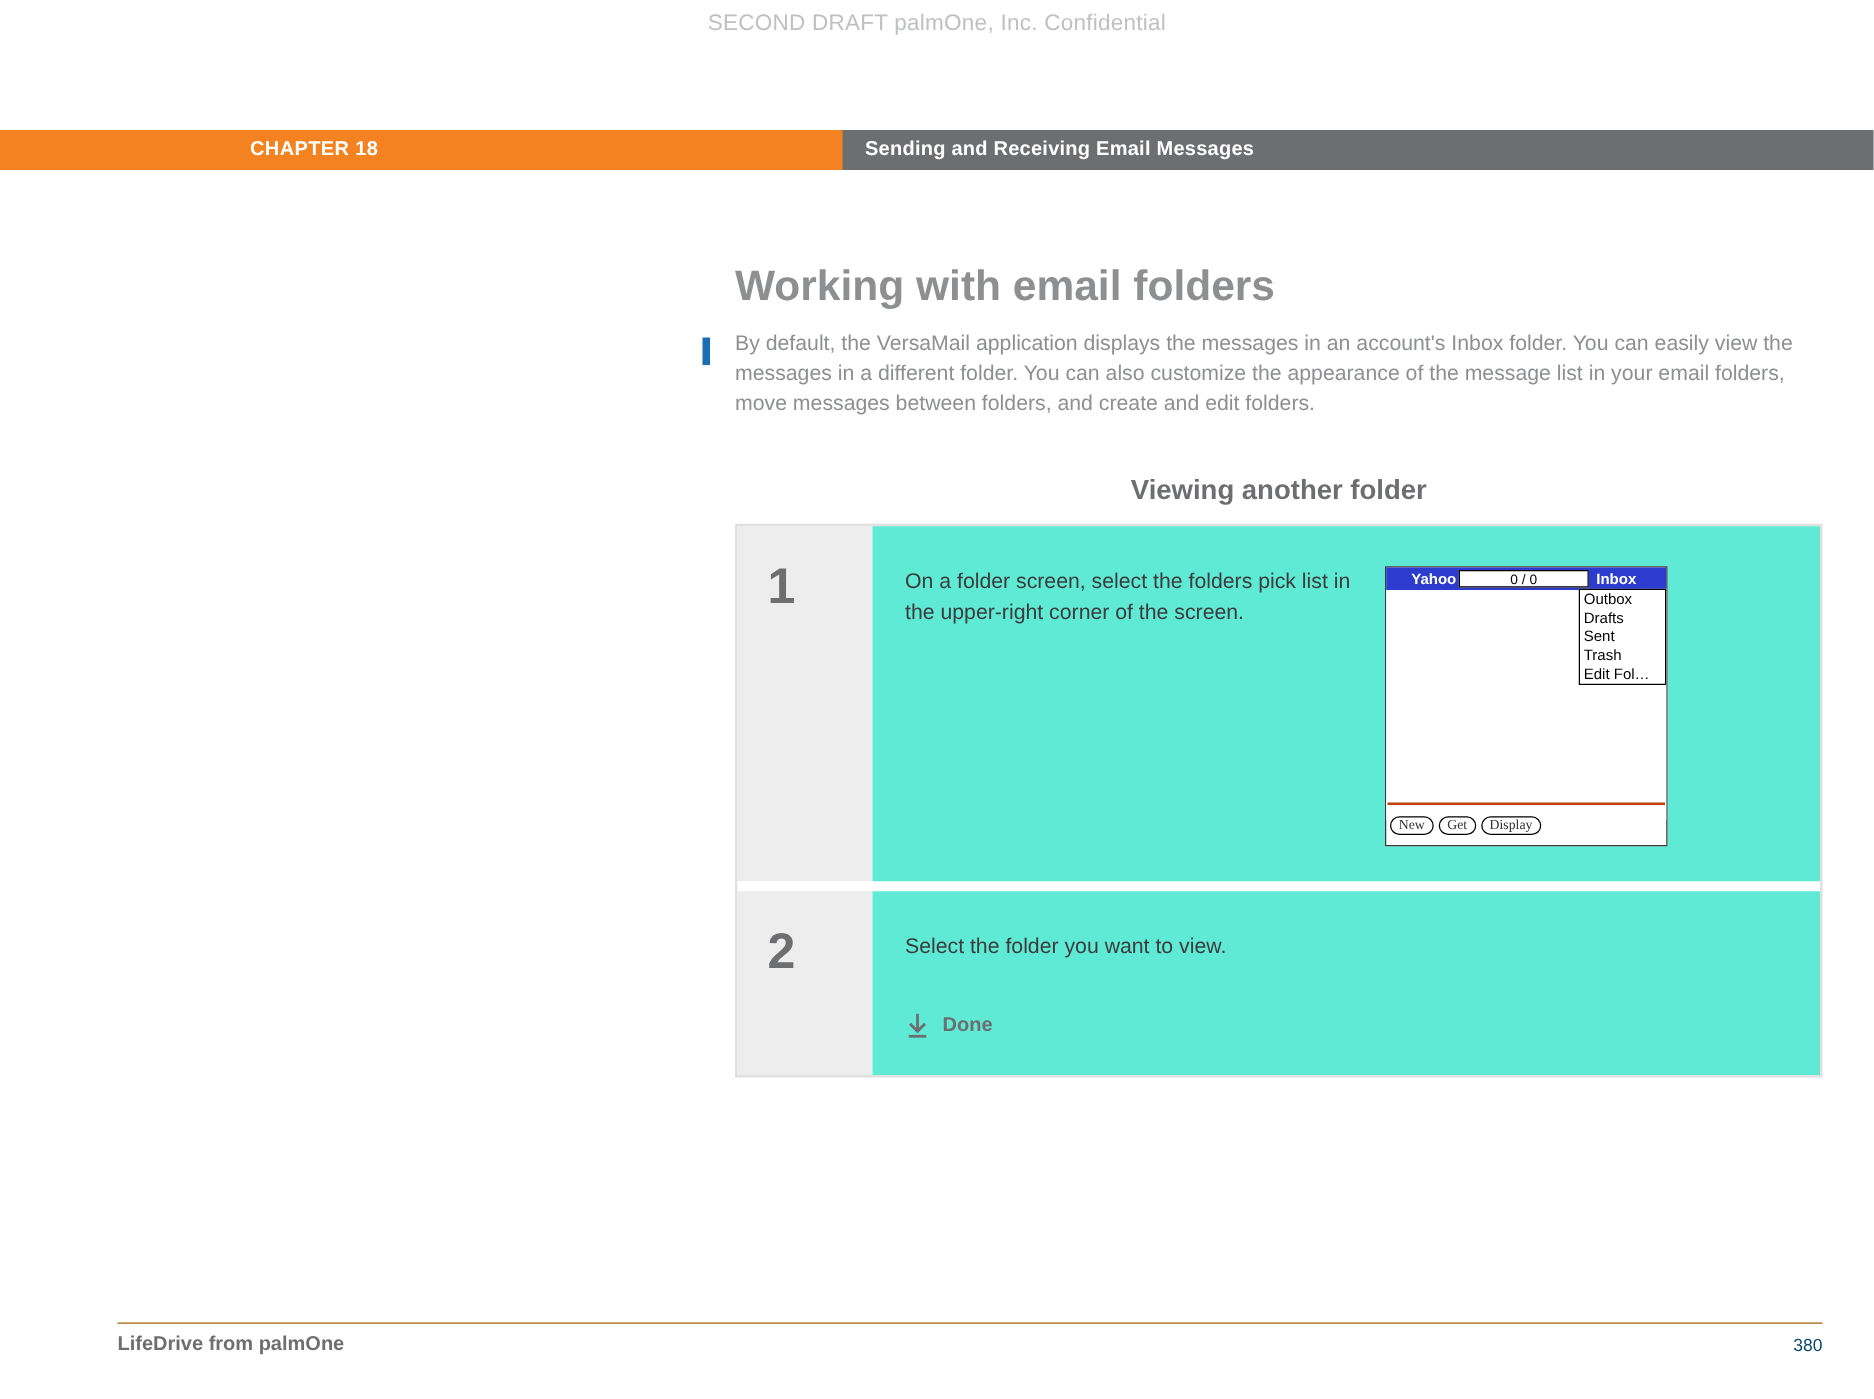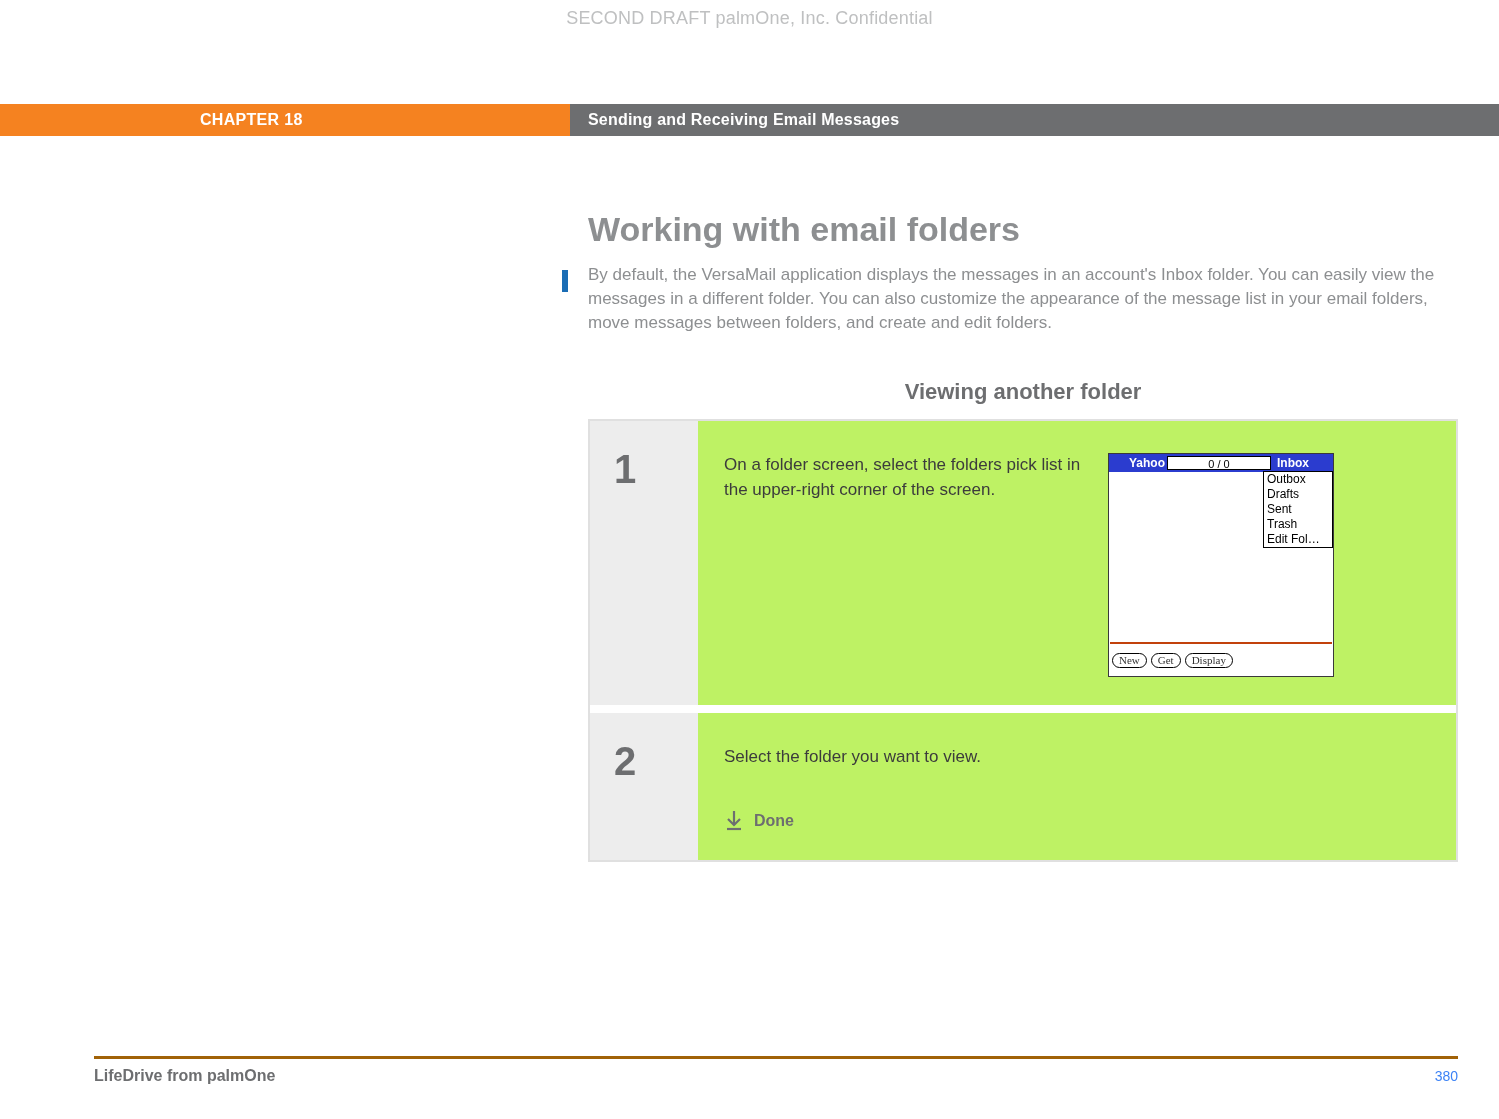--- a/index.html
+++ b/index.html
@@ -21,21 +21,21 @@
     position: absolute;
     top: 104px;
     left: 0;
     width: 1499px;
     height: 32px;
     background: #6d6e70;
     display: flex;
     align-items: center;
   }
   .header-bar .chapter-block {
-    width: 570px;
+    width: 674px;
     height: 32px;
     background: #f58220;
     display: flex;
     align-items: center;
     justify-content: flex-start;
     padding-left: 200px;
     color: #ffffff;
     font-weight: bold;
     font-size: 16px;
     letter-spacing: 0.3px;
@@ -103,21 +103,21 @@
     padding: 26px 0 0 24px;
   }
   .step-num span {
     font-size: 40px;
     font-weight: bold;
     color: #6d6e70;
     font-family: "Arial Black", Arial, sans-serif;
   }
   .step-body {
     flex: 1;
-    background: #bef264;
+    background: #5eead4;
     padding: 32px 26px 28px 26px;
     display: flex;
     align-items: flex-start;
     gap: 24px;
   }
   .step-text {
     font-size: 17px;
     line-height: 1.42;
     color: #3c3c3c;
     max-width: 360px;
@@ -218,33 +218,33 @@
     line-height:13px;
     padding:0 6px;
     background:#fff;
   }
 
   .footer {
     position: absolute;
     left: 94px;
     bottom: 34px;
     width: 1364px;
-    border-top: 3px solid #a16207;
+    border-top: 1px solid #a16207;
     padding-top: 8px;
     display: flex;
     justify-content: space-between;
     align-items: center;
   }
   .footer .fprod {
     font-weight: bold;
     color: #6d6e70;
     font-size: 16px;
   }
   .footer .fpage {
-    color: #3b82f6;
+    color: #0c4a6e;
     font-size: 14px;
   }
 </style>
 </head>
 <body>
 <div class="page">
 
   <div class="watermark">SECOND DRAFT palmOne, Inc.  Confidential</div>
 
   <div class="header-bar">

